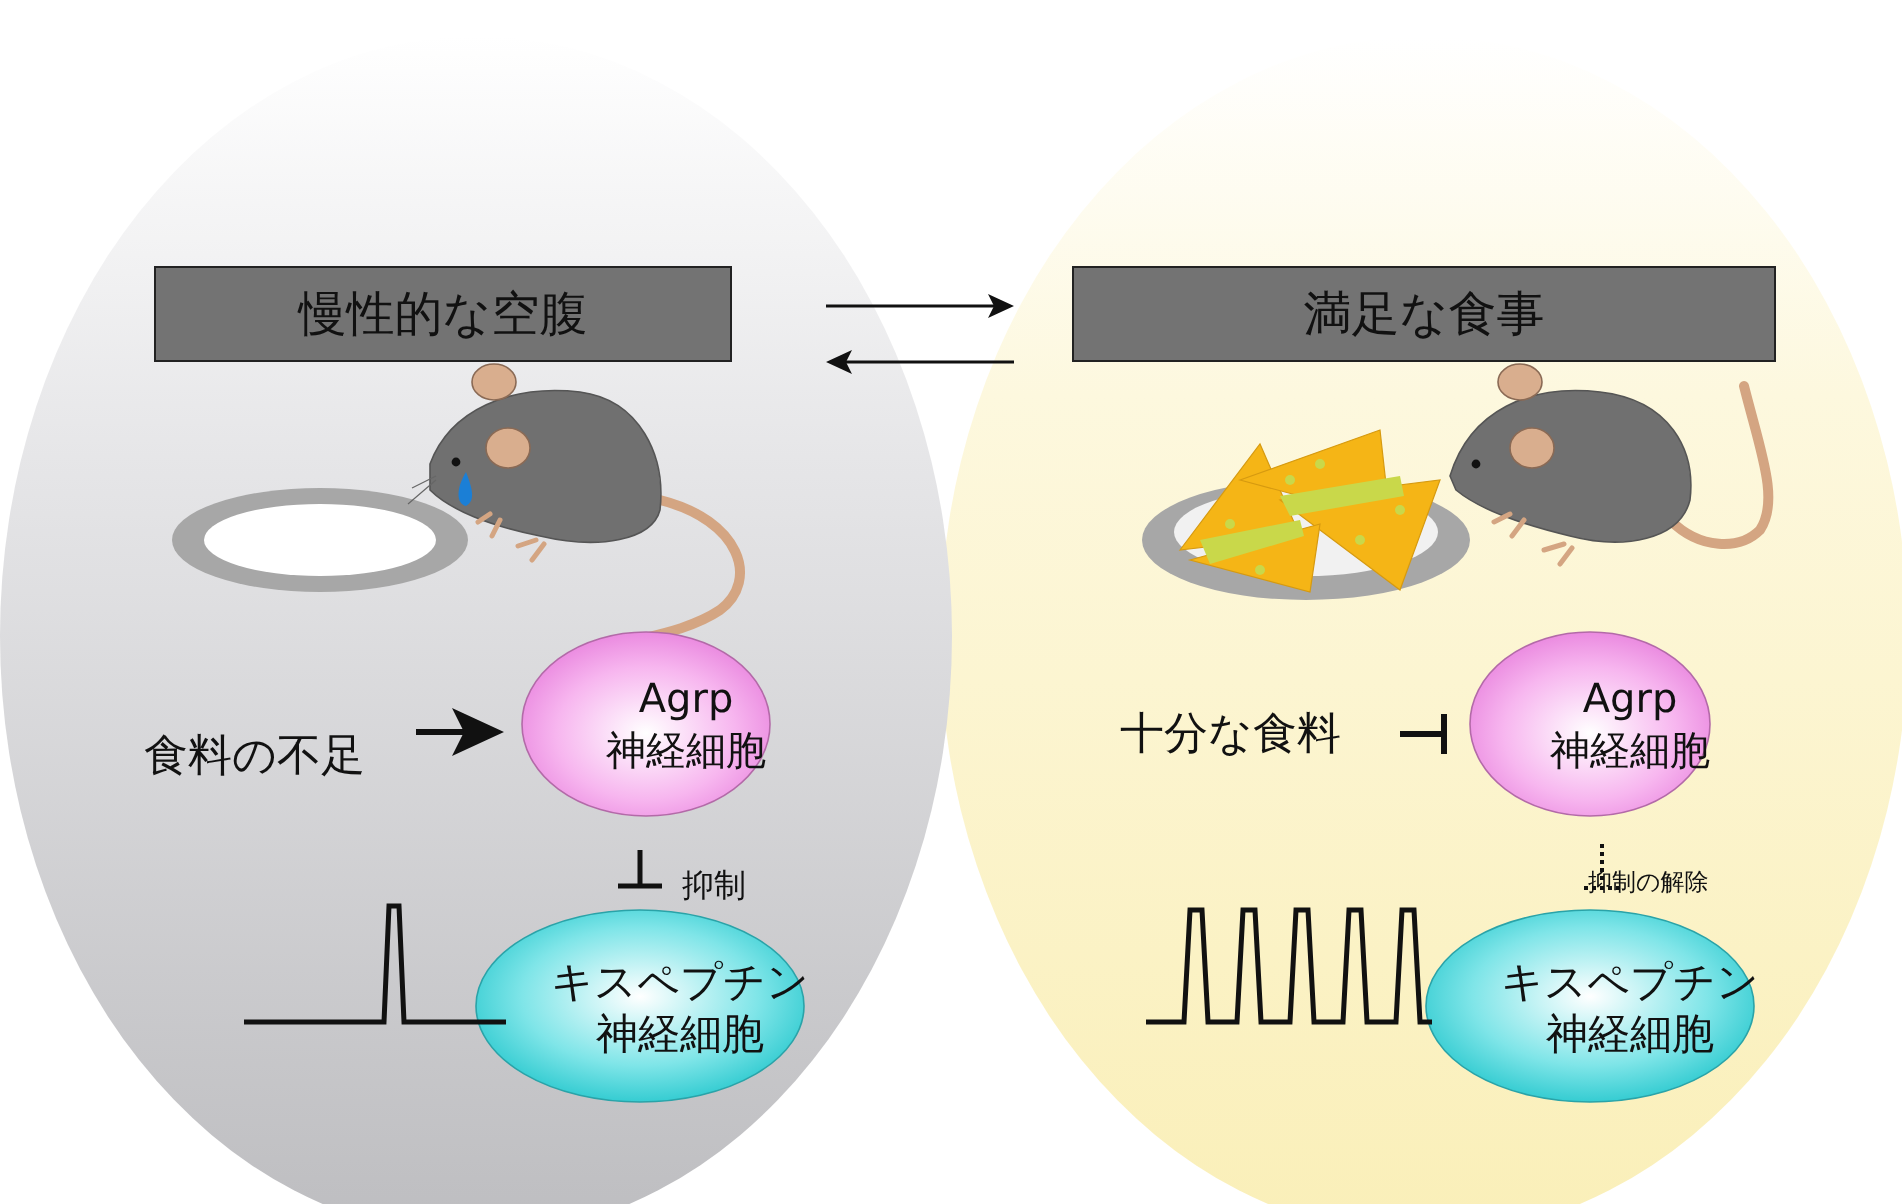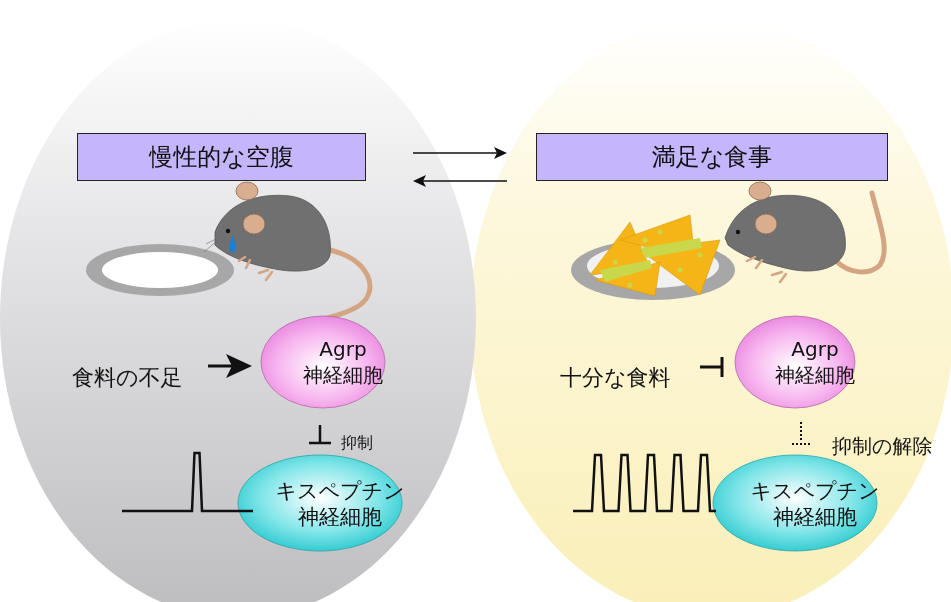--- a/index.html
+++ b/index.html
@@ -1,20 +1,20 @@
 <!DOCTYPE html>
 <html><head>
 <meta charset="utf-8">
 <style>
   html, body { margin: 0; padding: 0; background: #ffffff; }
   body { width: 951px; height: 602px; position: relative; overflow: hidden;
          font-family: "DejaVu Sans", "Liberation Sans", sans-serif; }
   svg.stage { position: absolute; left: 0; top: 0; }
   .lbl { position: absolute; color: #111; white-space: nowrap; margin-top: 11px; }
-  .title-box { position: absolute; border: 1.5px solid #222; background: #c4b5fd;
+  .title-box { position: absolute; border: 1.5px solid #222; background: #737373;
                font-size: 24px; display: flex; align-items: center; justify-content: center;
                color: #111; box-sizing: border-box; }
   .cell { position: absolute; text-align: center; font-size: 20px; line-height: 26px; color: #111; padding-left: 20px; }
 </style>
 </head>
 <body>
 
 <svg class="stage" width="951" height="602" viewBox="0 0 951 602">
   <defs>
     <linearGradient id="gGrey" x1="0" y1="0" x2="0" y2="1">
@@ -137,22 +137,22 @@
 <div class="cell" style="left:263px;top:336px;width:120px;">
   <div>Agrp</div>
   <div>神経細胞</div>
 </div>
 <div class="lbl" style="left:341px;top:422px;font-size:16px;">抑制</div>
 <div class="cell" style="left:240px;top:478px;width:160px;font-size:21px;">
   <div>キスペプチン</div>
   <div>神経細胞</div>
 </div>
 
-<div class="lbl" style="left:560px;top:352px;font-size:22px;">十分な食料</div>
+<div class="lbl" style="left:560px;top:341px;font-size:22px;">十分な食料</div>
 <div class="cell" style="left:735px;top:336px;width:120px;">
   <div>Agrp</div>
   <div>神経細胞</div>
 </div>
-<div class="lbl" style="left:832px;top:422px;font-size:20px;">抑制の解除</div>
+<div class="lbl" style="left:794px;top:422px;font-size:12px;">抑制の解除</div>
 <div class="cell" style="left:715px;top:478px;width:160px;font-size:21px;">
   <div>キスペプチン</div>
   <div>神経細胞</div>
 </div>
 
 </body></html>

